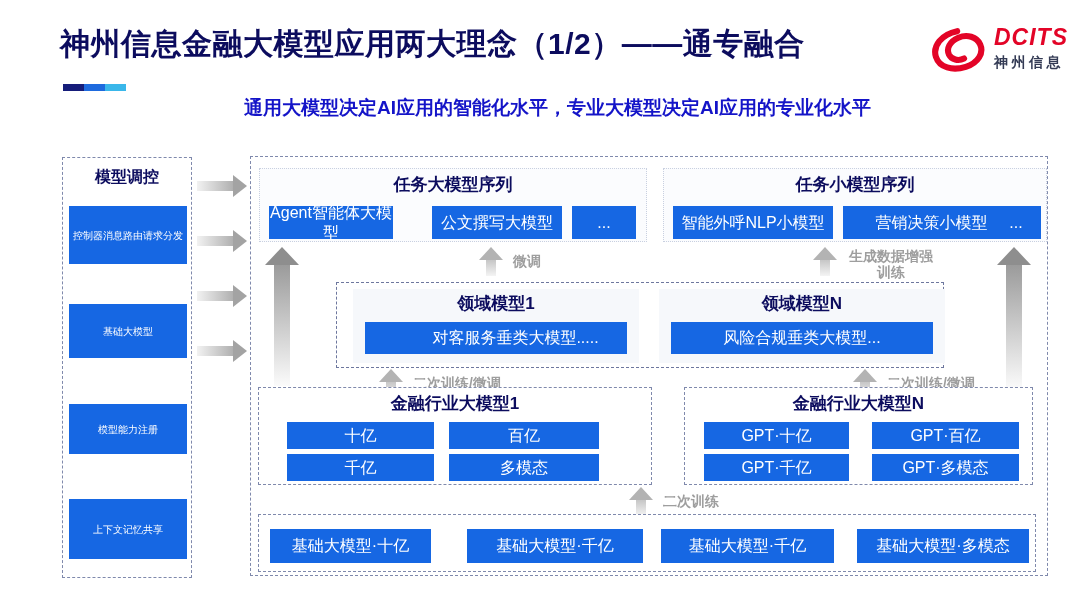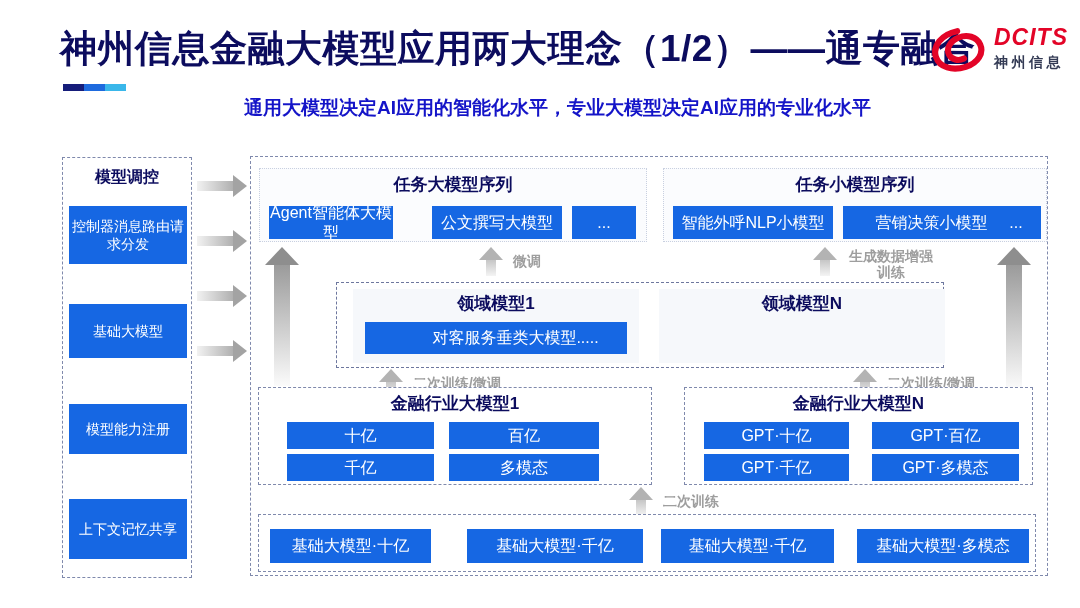--- a/index.html
+++ b/index.html
@@ -4,37 +4,37 @@
 <style>
   * { margin:0; padding:0; box-sizing:border-box; }
   html,body { width:1080px; height:608px; }
   body {
     font-family:"Liberation Sans","DejaVu Sans",sans-serif;
     background:#ffffff; position:relative; overflow:hidden;
   }
   .abs { position:absolute; }
 
   
-  .title { left:60px; top:24px; font-size:37px; font-weight:800; color:#0c0c5e; letter-spacing:0.5px; }
+  .title { left:60px; top:24px; font-size:30px; font-weight:800; color:#0c0c5e; letter-spacing:0.5px; }
   .accent-bar { left:63px; top:84px; width:63px; height:7px; display:flex; }
   .accent-bar span { flex:1; }
   .subtitle { left:35px; top:95px; width:1045px; text-align:center; font-size:19px; font-weight:800; color:#1414c8; }
 
   .logo { left:930px; top:18px; width:146px; height:62px; }
   .logo-swirl { position:absolute; left:0; top:6px; }
   .logo-text { position:absolute; left:64px; top:6px; }
   .logo-brand { font-size:23px; font-weight:800; font-style:italic; color:#e30427; letter-spacing:1px; }
   .logo-cn { font-size:14px; font-weight:700; color:#333a54; letter-spacing:3.5px; margin-top:3px; }
 
   
   .sidebar { left:62px; top:157px; width:130px; height:421px; border:1px dashed #7f89ac; background:#fff; }
   .sidebar-title { position:absolute; top:9px; left:0; width:100%; text-align:center; font-size:16px; font-weight:800; color:#0c0c5e; }
   .side-btn { position:absolute; left:6px; width:118px; background:#1667e3; color:#fff;
               display:flex; align-items:center; justify-content:center; text-align:center;
-              font-size:14px; line-height:1.3; padding:2px; }
+              font-size:10px; line-height:1.3; padding:2px; }
   .sb1 { top:48px;  height:58px; }
   .sb2 { top:146px; height:54px; }
   .sb3 { top:246px; height:50px; }
   .sb4 { top:341px; height:60px; }
 
   
   .arrow-right { width:50px; height:22px; }
   .arrow-right .shaft { position:absolute; left:0; top:6px; width:36px; height:10px;
                         background:linear-gradient(90deg,#f2f2f2,#b0b0b0); }
   .arrow-right .head  { position:absolute; left:36px; top:0; width:0; height:0;
@@ -170,20 +170,21 @@
   </div>
   <div class="flow-label" style="left:594px;top:91px;width:92px;text-align:center;line-height:1.15;">生成数据增强训练</div>
 
   <div class="abs domain">
     <div class="dom-box dom1">
       <div class="panel-title" style="top:3px;">领域模型1</div>
       <div class="blue-btn" style="left:12px;top:33px;width:262px;height:32px;padding-left:39px;">对客服务垂类大模型.....</div>
     </div>
     <div class="dom-box dom2">
       <div class="panel-title" style="top:3px;">领域模型N</div>
+      <div class="blue-btn" style="left:12px;top:33px;width:262px;height:32px;">风险合规垂类大模型...</div>
     </div>
   </div>
 
   <div class="abs up-sm" style="left:128px;top:212px;">
     <div class="head"></div>
       <div class="shaft"></div>
   </div>
   <div class="flow-label" style="left:162px;top:218px;">二次训练/微调</div>
   <div class="abs up-sm" style="left:602px;top:212px;">
     <div class="head"></div>

